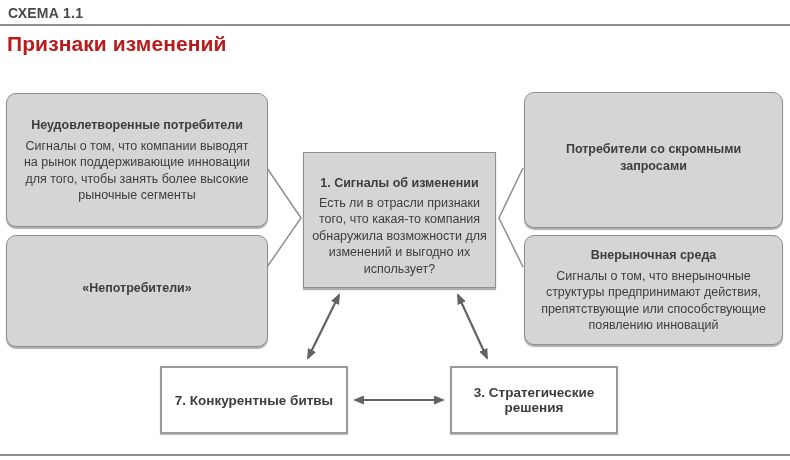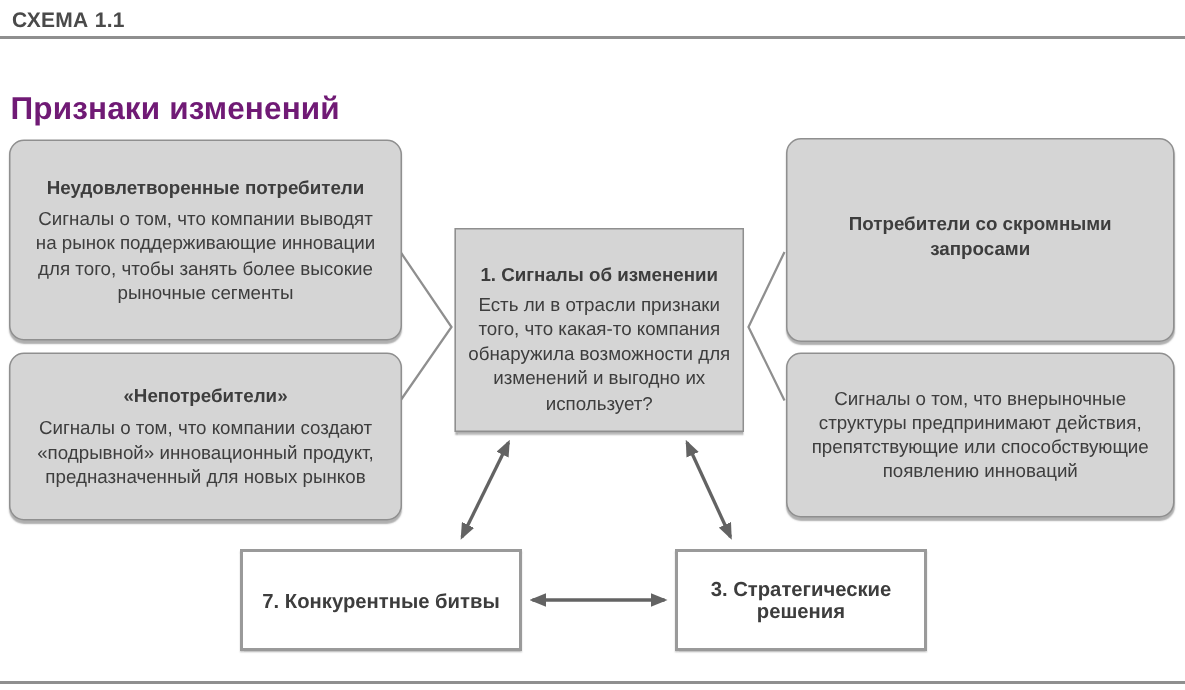--- a/index.html
+++ b/index.html
@@ -20,23 +20,22 @@
   }
   .rule.top { top: 24px; }
   .rule.bottom { top: 454px; }
   .kicker {
     position: absolute; left: 8px; top: 5px;
     font-size: 14px; font-weight: bold; color: #4a4a4a;
     letter-spacing: 0.2px;
   }
   .page-title {
     position: absolute; left: 7px; top: 32px;
-    font-size: 21px; font-weight: bold; color: #701a75;
+    font-size: 21px; font-weight: bold; color: #b91c1c;
     letter-spacing: 0.1px;
-    margin-top: 29px;
   }
   .callout {
     position: absolute; box-sizing: border-box;
     background: #d5d5d5;
     border: 1.5px solid #8f8f8f;
     border-radius: 10px;
     box-shadow: 0 2px 1px rgba(110,110,110,0.55);
     color: #3d3d3d; text-align: center;
     padding: 8px 12px;
     display: flex; flex-direction: column; justify-content: center;
@@ -99,27 +98,27 @@
     <line x1="458" y1="295" x2="487" y2="358" stroke="#636363" stroke-width="2.2" marker-start="url(#arrow)" marker-end="url(#arrow)"></line>
     <line x1="355" y1="400" x2="443" y2="400" stroke="#636363" stroke-width="2.2" marker-start="url(#arrow)" marker-end="url(#arrow)"></line>
   </svg>
 
   <div class="callout tl">
     <div class="ct">Неудовлетворенные потребители</div>
     <div class="cb">Сигналы о том, что компании выводят на рынок поддерживающие инновации для того, чтобы занять более высокие рыночные сегменты</div>
   </div>
   <div class="callout bl">
     <div class="ct">«Непотребители»</div>
-    <div class="cb">Сигналы о том, что компании создают «подрывной» инновационный продукт, предназначенный для новых рынков</div>
   </div>
 
   <div class="callout tr">
     <div class="ct">Потребители со скромными запросами</div>
   </div>
   <div class="callout br">
+    <div class="ct">Внерыночная среда</div>
     <div class="cb">Сигналы о том, что внерыночные структуры предпринимают действия, препятствующие или способствующие появлению инноваций</div>
   </div>
 
   <div class="center-box">
     <div class="ct">1. Сигналы об изменении</div>
     <div class="cb">Есть ли в отрасли признаки того, что какая-то компания обнаружила возможности для изменений и выгодно их использует?</div>
   </div>
 
   <div class="white-box b2">
     <span>7. Конкурентные битвы</span>

